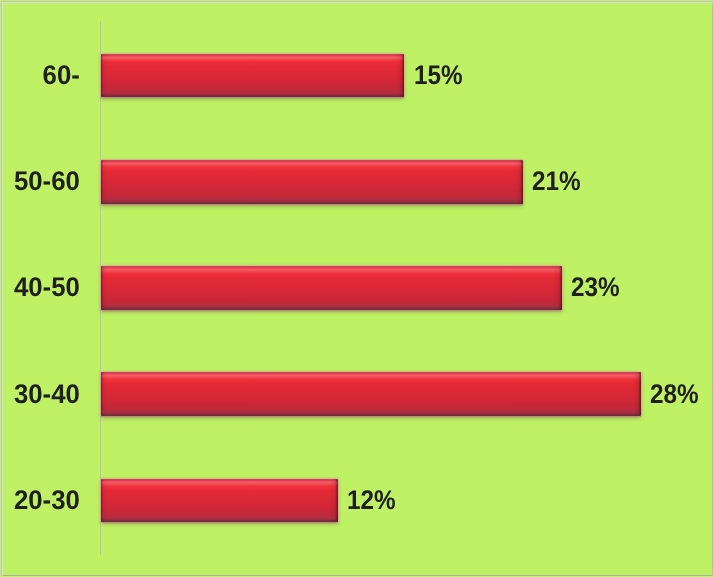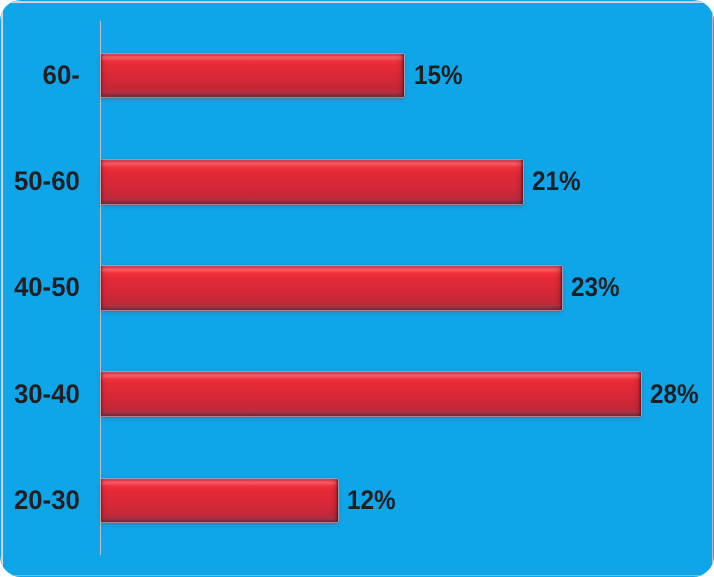--- a/index.html
+++ b/index.html
@@ -2,21 +2,21 @@
 <html><head>
 <meta charset="utf-8">
 <style>
   html,body{margin:0;padding:0;background:#ffffff;}
   body{width:714px;height:577px;
        font-family:"Liberation Sans",sans-serif;
        -webkit-font-smoothing:antialiased;
        text-rendering:geometricPrecision;}
 
   #chart{position:relative;width:714px;height:577px;box-sizing:border-box;
-         background:#0ea5e9;overflow:hidden;border-radius:21px;}
+         background:#bef264;overflow:hidden;}
 
   
   #frame{position:absolute;left:1px;top:1px;width:712px;height:575px;
          box-sizing:border-box;
          border-left:1px solid #c9c5c7;
          border-right:1px solid #bcb8ba;
          border-bottom:1px solid #aaaaaa;
          pointer-events:none;}
   .frame-top{position:absolute;left:1px;top:1px;width:712px;height:1px;background:#c9c5c7;}
   .frame-top-inner{position:absolute;left:1px;top:2px;width:712px;height:1px;background:#dbd8d9;}

